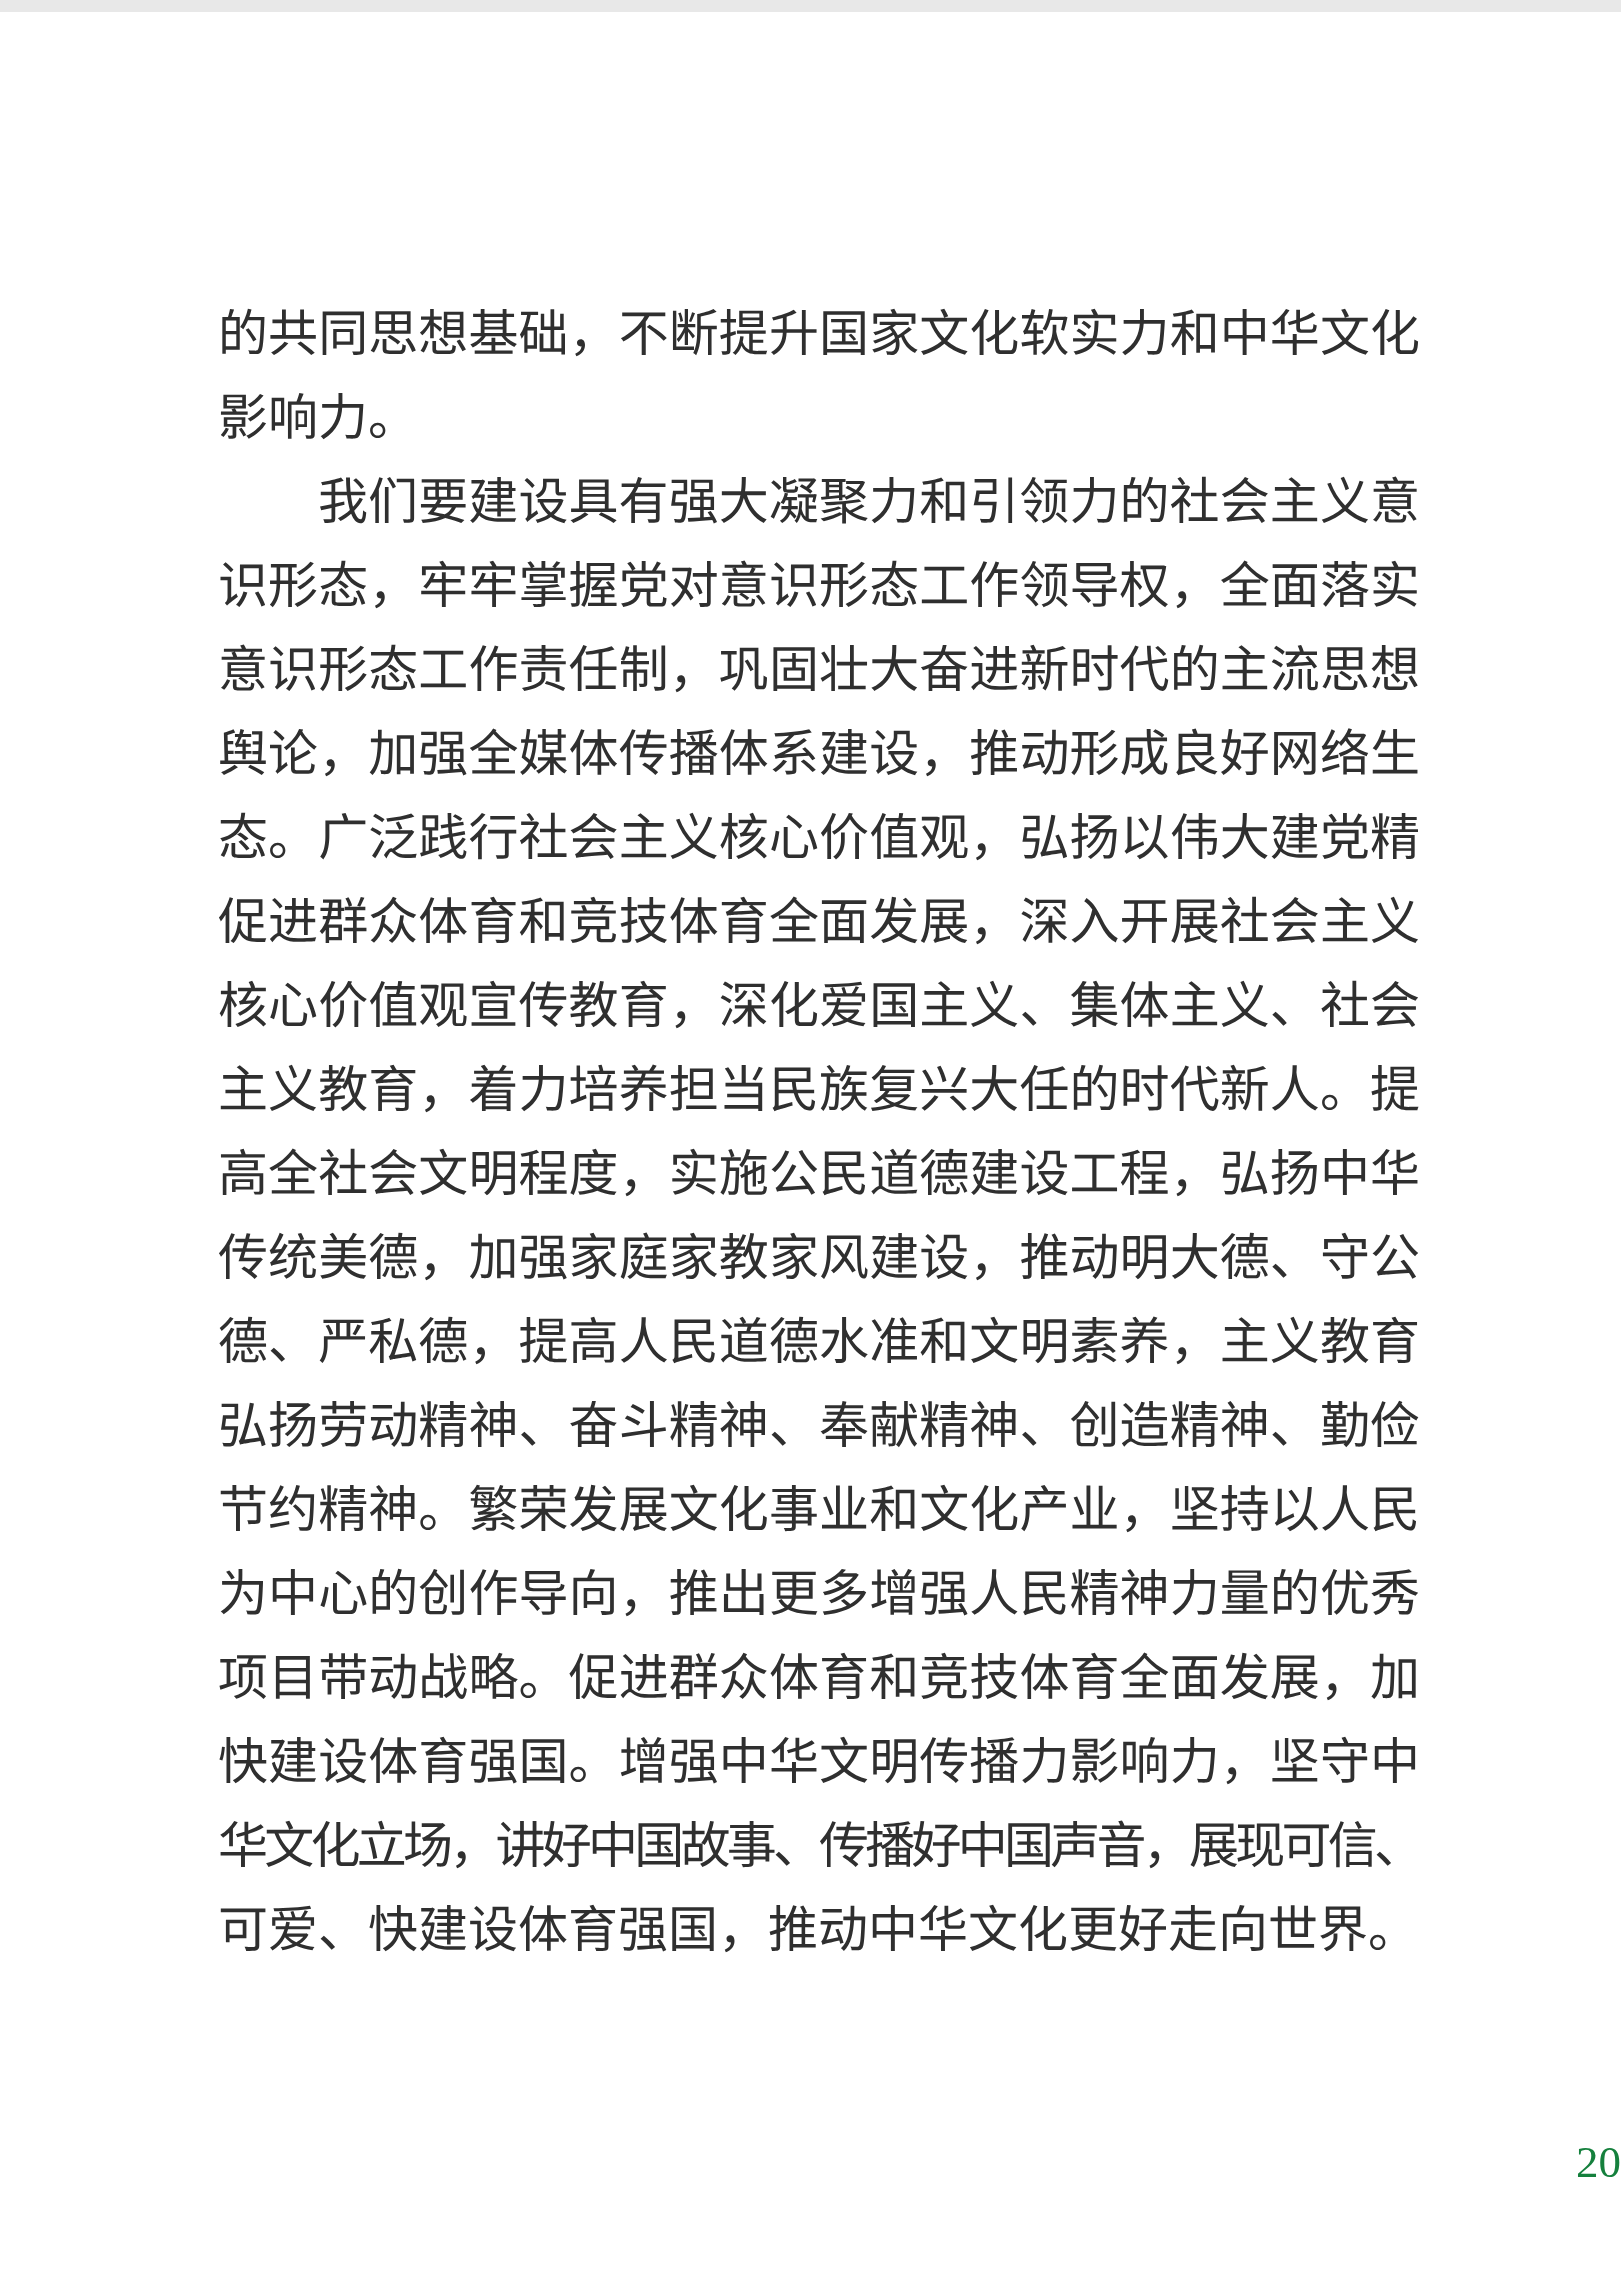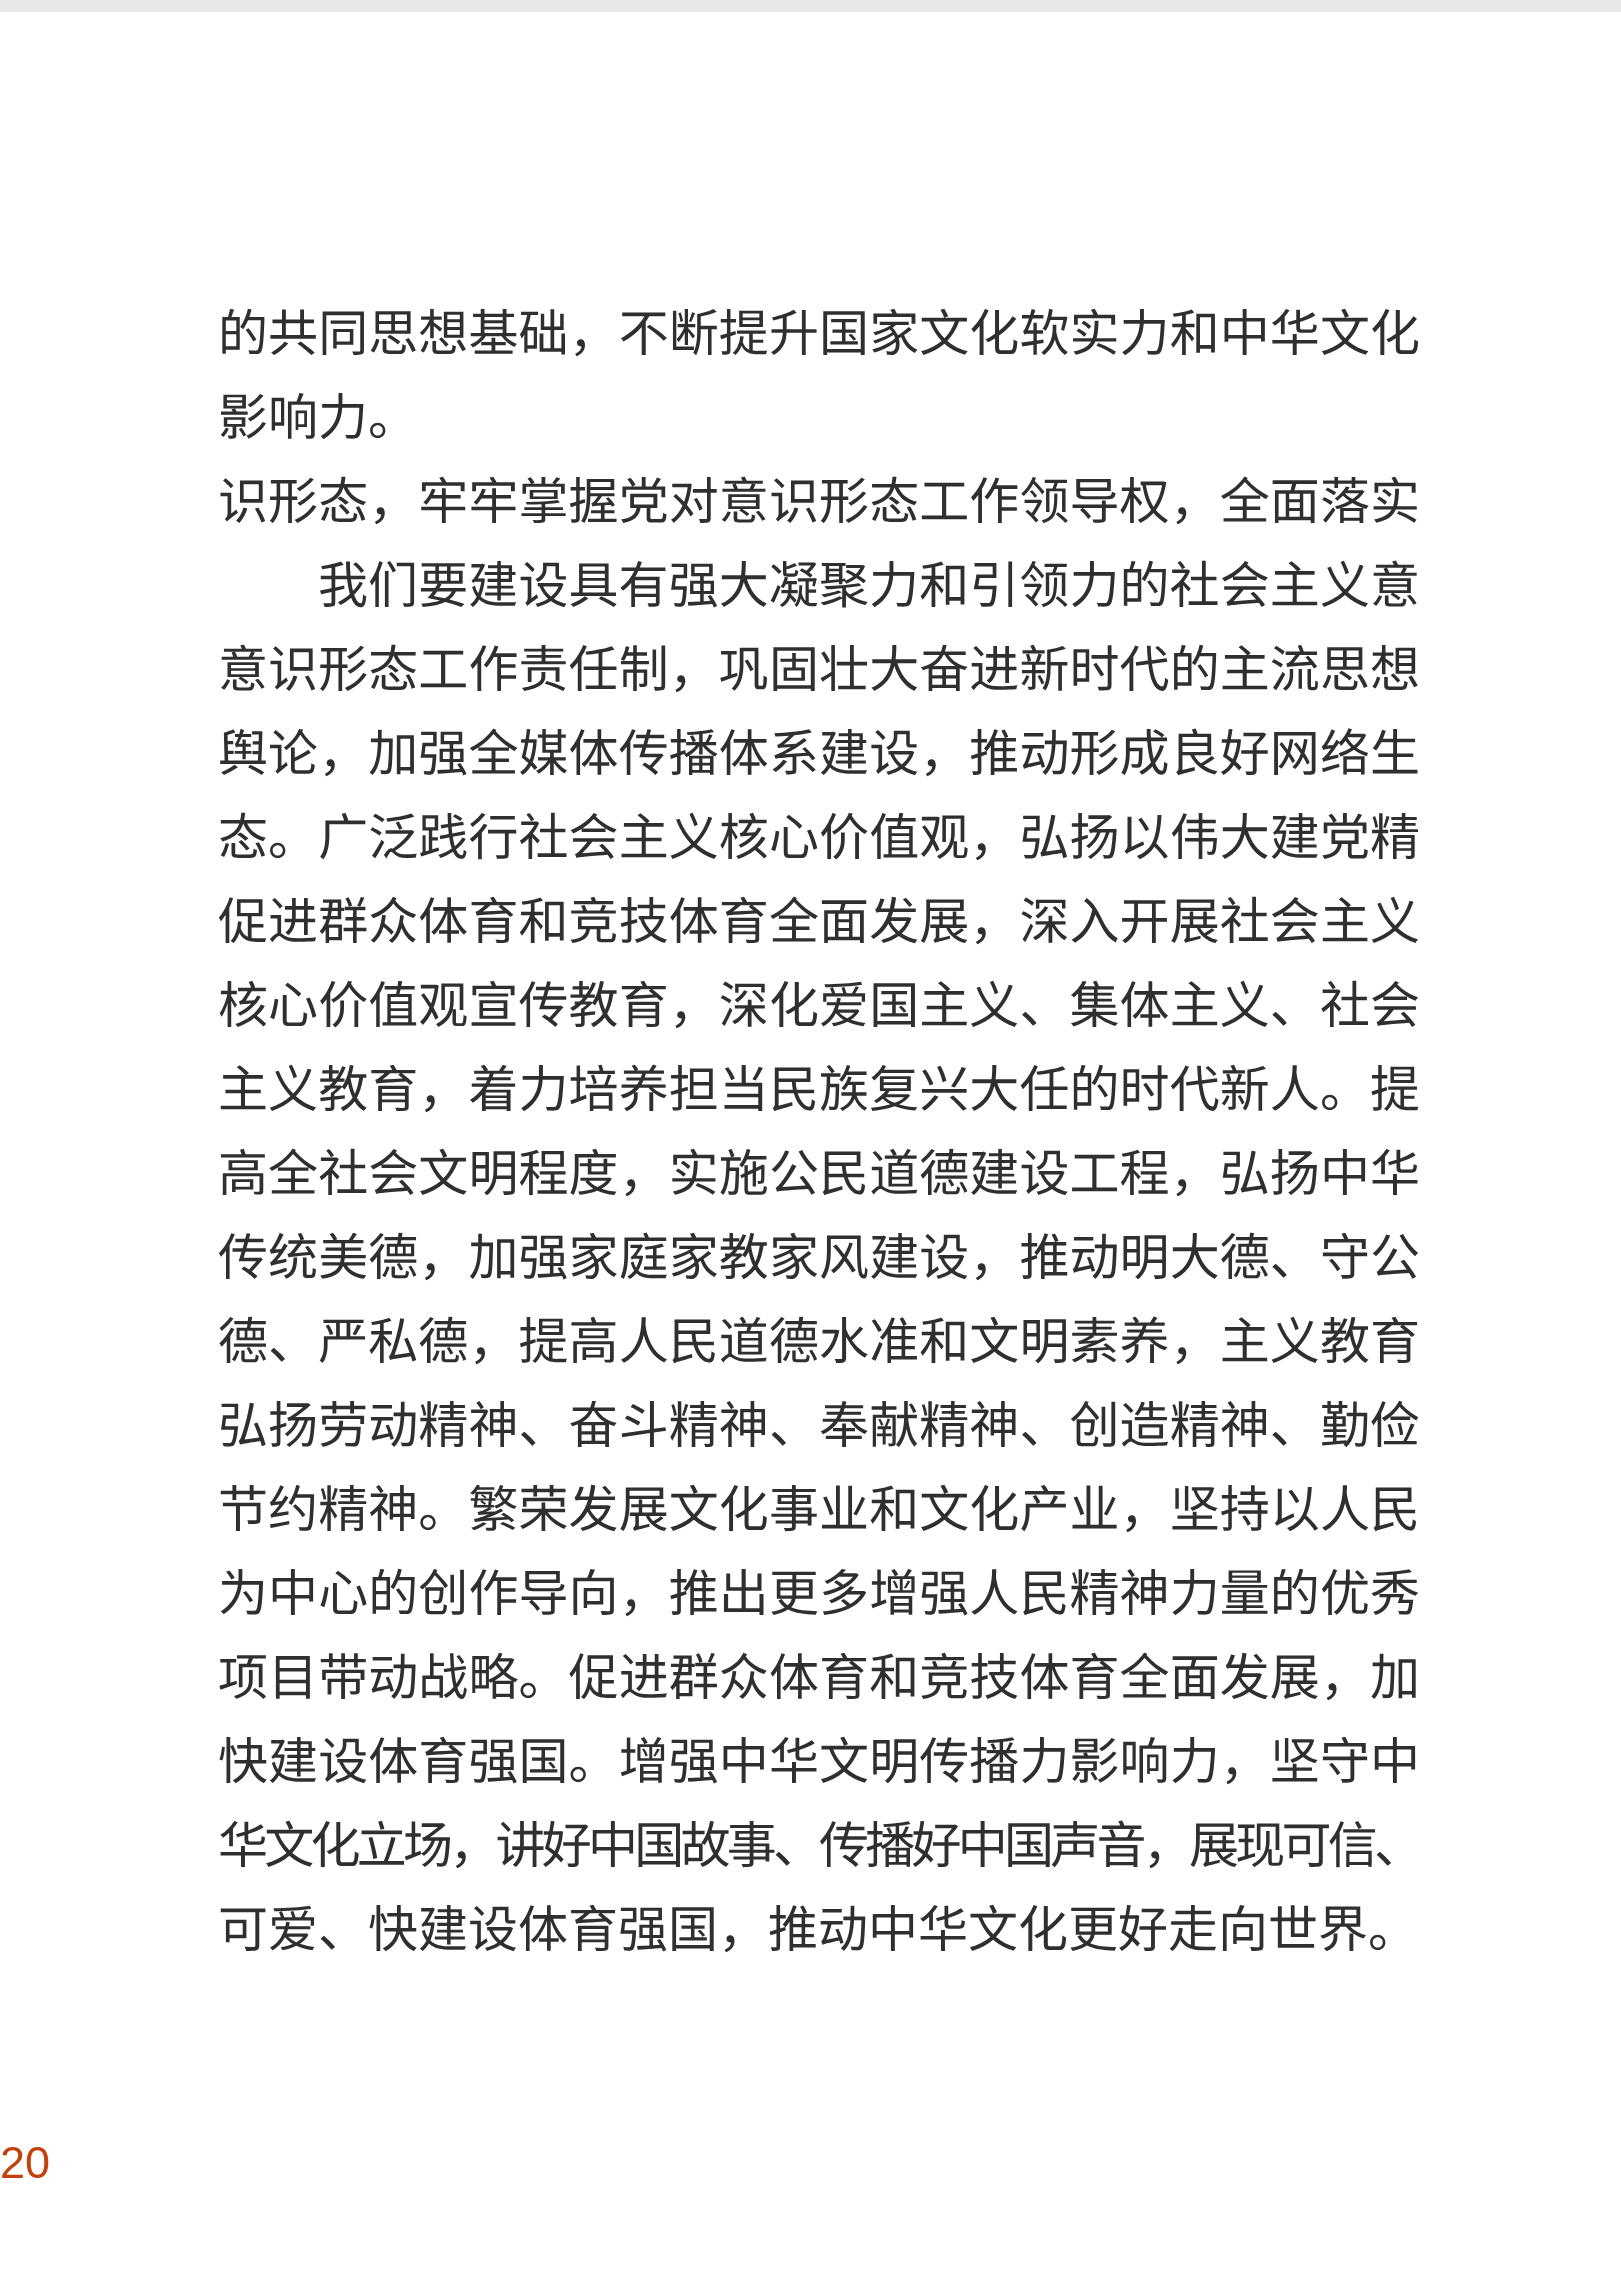--- a/index.html
+++ b/index.html
@@ -39,37 +39,37 @@
     text-indent: 2em;
   }
   .line.tight {
     letter-spacing: -0.08em;
   }
   .page-number {
     position: absolute;
     top: 2125px;
     left: 0;
     width: 100%;
-    text-align: left;
+    text-align: right;
     font-size: 45px;
     line-height: 51px;
-    color: #c2410c;
-    font-family: Liberation Sans, sans-serif;
+    color: #15803d;
+    font-family: Liberation Serif, serif;
   }
 </style>
 </head>
 <body>
 
 <div class="page">
 
   <div class="text-block">
     <div class="line">的共同思想基础，不断提升国家文化软实力和中华文化</div>
     <div class="line para-end">影响力。</div>
+    <div class="line para-start">我们要建设具有强大凝聚力和引领力的社会主义意</div>
     <div class="line">识形态，牢牢掌握党对意识形态工作领导权，全面落实</div>
-    <div class="line para-start">我们要建设具有强大凝聚力和引领力的社会主义意</div>
     <div class="line">意识形态工作责任制，巩固壮大奋进新时代的主流思想</div>
     <div class="line">舆论，加强全媒体传播体系建设，推动形成良好网络生</div>
     <div class="line">态。广泛践行社会主义核心价值观，弘扬以伟大建党精</div>
     <div class="line">促进群众体育和竞技体育全面发展，深入开展社会主义</div>
     <div class="line">核心价值观宣传教育，深化爱国主义、集体主义、社会</div>
     <div class="line">主义教育，着力培养担当民族复兴大任的时代新人。提</div>
     <div class="line">高全社会文明程度，实施公民道德建设工程，弘扬中华</div>
     <div class="line">传统美德，加强家庭家教家风建设，推动明大德、守公</div>
     <div class="line">德、严私德，提高人民道德水准和文明素养，主义教育</div>
     <div class="line">弘扬劳动精神、奋斗精神、奉献精神、创造精神、勤俭</div>

